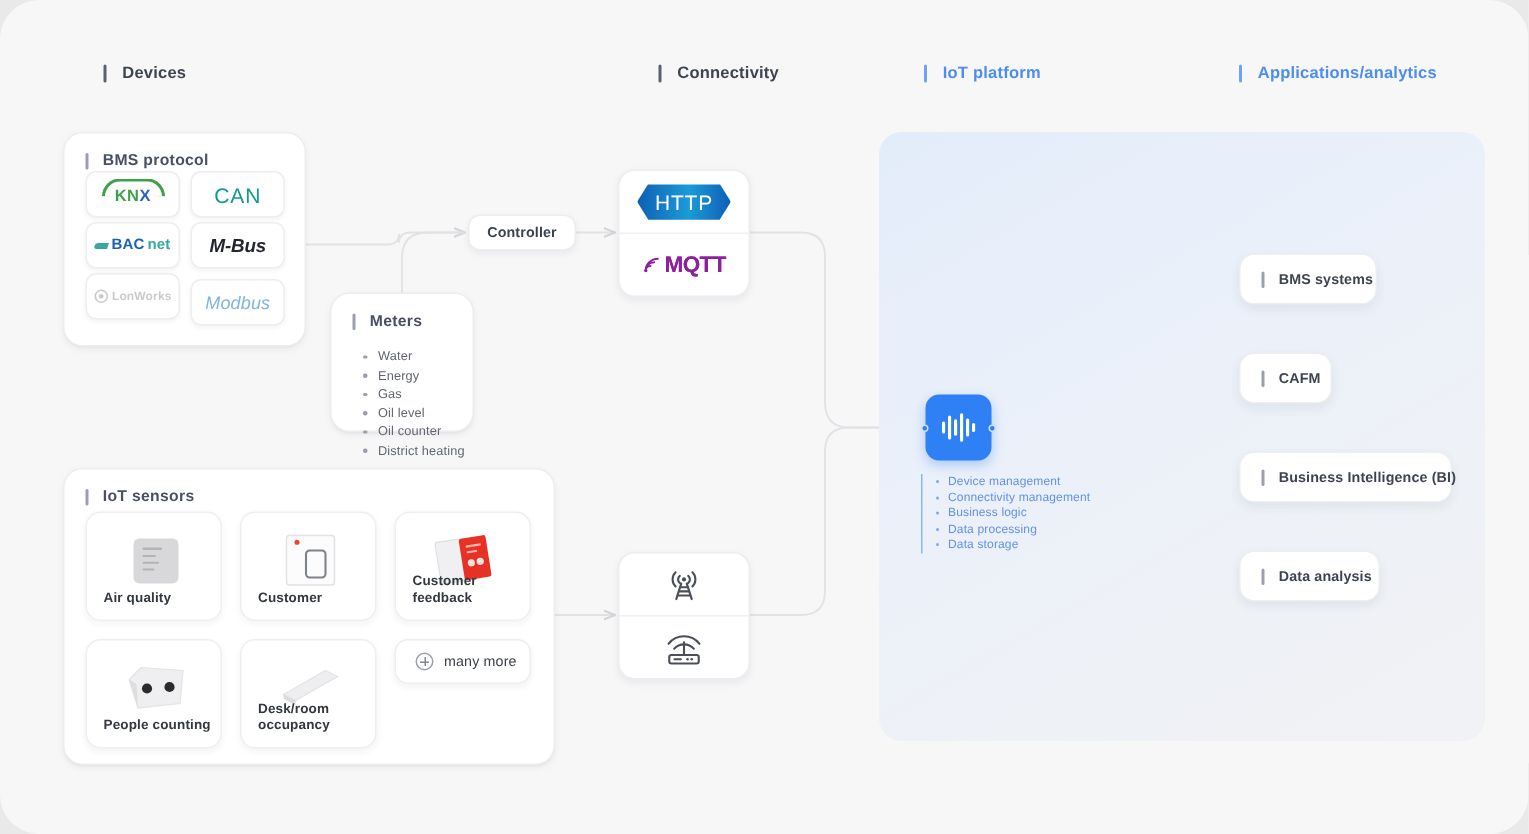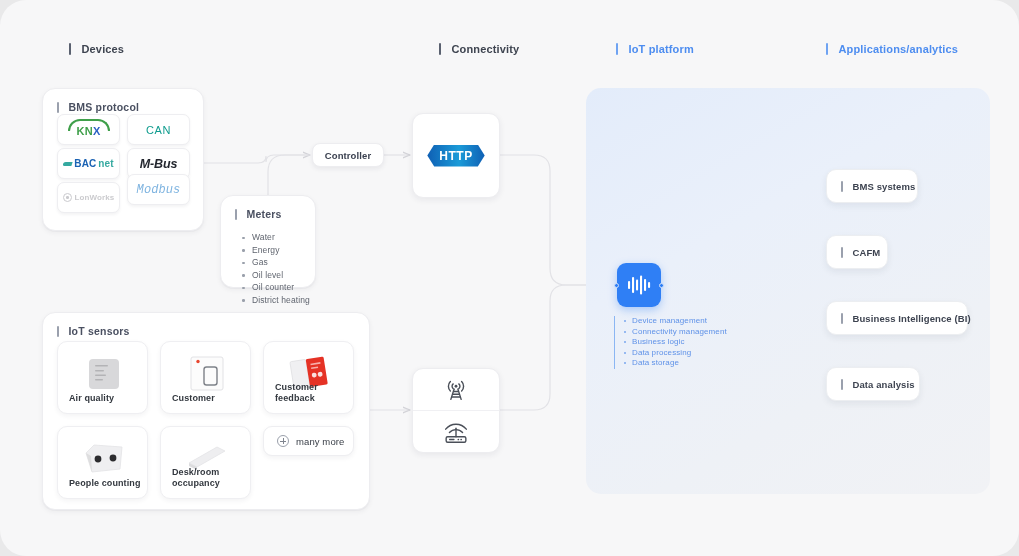--- a/index.html
+++ b/index.html
@@ -68,21 +68,21 @@
     position: absolute; left: 2px; top: 1px; width: 42px; height: 12px;
     border: 2.2px solid #3f9f4a; border-bottom: none;
     border-radius: 22px 22px 0 0;
   }
   .knx-txt {
     position: absolute; left: 0; top: 7px; width: 46px; text-align: center;
     font-size: 11px; font-weight: bold; letter-spacing: .3px;
   }
   .knx-g { color: #3f9f4a; }
   .knx-b { color: #2b60c4; }
-  .can-txt { color: #0f9c8e; font-size: 11px; font-weight: 500; letter-spacing: .6px; }
+  .can-txt { color: #0f9c8e; font-size: 14px; font-weight: 500; letter-spacing: .6px; }
   .bac-wrap { display: flex; align-items: center; gap: 2px; }
   .bac-mark {
     display: inline-block; width: 9px; height: 4px;
     background: #35a9a0; border-radius: 2px 0 0 2px;
     transform: skewX(-18deg);
   }
   .bac-a { color: #1a62b3; font-size: 10px; font-weight: bold; letter-spacing: .1px; }
   .bac-b { color: #35a9a0; font-size: 10px; font-weight: bold; letter-spacing: .1px; }
   .mbus-txt { color: #23262e; font-size: 12.5px; font-style: italic; font-weight: bold; letter-spacing: -.1px; }
   .lon-wrap { display: flex; align-items: center; gap: 3px; opacity: .45; }
@@ -125,21 +125,21 @@
     box-shadow: 0 2px 6px rgba(30,35,50,.07);
     display: flex; flex-direction: column; overflow: hidden;
   }
   .stack-cell {
     flex: 1; display: flex; align-items: center; justify-content: center;
   }
   .stack-cell + .stack-cell { border-top: 1px solid #f0f0f3; }
 
   .http-badge {
     background: #1057a8; color: #fff;
-    font-size: 12px; font-weight: bold; letter-spacing: .5px;
+    font-size: 14px; font-weight: normal; letter-spacing: .5px;
     padding: 4px 12px; position: relative;
     clip-path: polygon(12% 0, 88% 0, 100% 50%, 88% 100%, 12% 100%, 0 50%);
     background: linear-gradient(90deg,#0f5fb4 0%,#1b9bd8 55%,#0f5fb4 100%);
   }
   .mqtt-badge { display: flex; align-items: center; gap: 2px; }
   .mqtt-wave { width: 13px; height: 13px; }
   .mqtt-txt {
     font-size: 15px; font-weight: bold; letter-spacing: -.4px;
     background: linear-gradient(90deg,#b01e8f 0%,#7a2fb0 100%);
     -webkit-background-clip: text; background-clip: text; color: #8e1f9e;
@@ -301,21 +301,21 @@
     <span class="mbus-txt">M-Bus</span>
   </div>
 
   <div class="chip" style="left:57px; top:182px; width:63px; height:31px;">
     <span class="lon-wrap">
       <i class="lon-dot"></i>
         <span class="lon-txt">LonWorks</span>
     </span>
   </div>
 
-  <div class="chip" style="left:127px; top:174px; width:63px; height:31px;font-family:Liberation Mono, monospace;">
+  <div class="chip" style="left:127px; top:186px; width:63px; height:31px;">
     <span class="modbus-txt">Modbus</span>
   </div>
 
   <div class="card group-card" style="left:220px; top:195px; width:96px; height:93px;">
     <div class="group-title">
       <span class="tick"></span>
       <span>Meters</span>
     </div>
     <ul class="bullets">
       <li>Water</li>
@@ -327,20 +327,33 @@
     </ul>
   </div>
 
   <div class="pill" style="left:312px; top:143px; width:72px; height:24px;">
     <span>Controller</span>
   </div>
 
   <div class="stack" style="left:412px; top:113px; width:88px; height:85px;">
     <div class="stack-cell">
       <span class="http-badge">HTTP</span>
+    </div>
+    <div class="stack-cell">
+      <span class="mqtt-badge">
+        <svg class="mqtt-wave" viewBox="0 0 16 16">
+          <g fill="none" stroke="#8e1f9e" stroke-width="1.6" stroke-linecap="round">
+            <path d="M3,13 A10,10 0 0 1 13,3"></path>
+            <path d="M3,13 A7,7 0 0 1 10,6"></path>
+            <path d="M3,13 A4,4 0 0 1 7,9"></path>
+          </g>
+          <circle cx="3.2" cy="12.8" r="1.3" fill="#8e1f9e"></circle>
+        </svg>
+        <span class="mqtt-txt">MQTT</span>
+      </span>
     </div>
   </div>
 
   <div class="stack" style="left:412px; top:368px; width:88px; height:85px;">
     <div class="stack-cell">
       <svg width="30" height="30" viewBox="0 0 32 32">
         <g fill="none" stroke="#4a4f58" stroke-width="1.5" stroke-linecap="round">
           <path d="M10,7 A7,7 0 0 0 10,17"></path>
           <path d="M22,7 A7,7 0 0 1 22,17"></path>
           <path d="M13,9.5 A3.2,3.2 0 0 0 13,14.5"></path>

